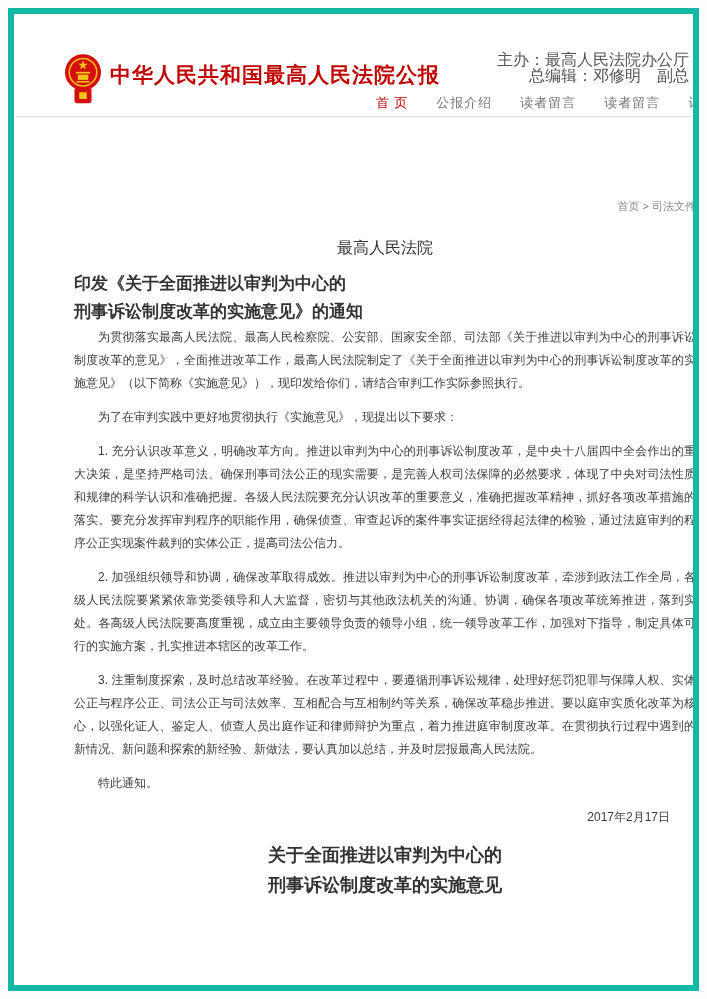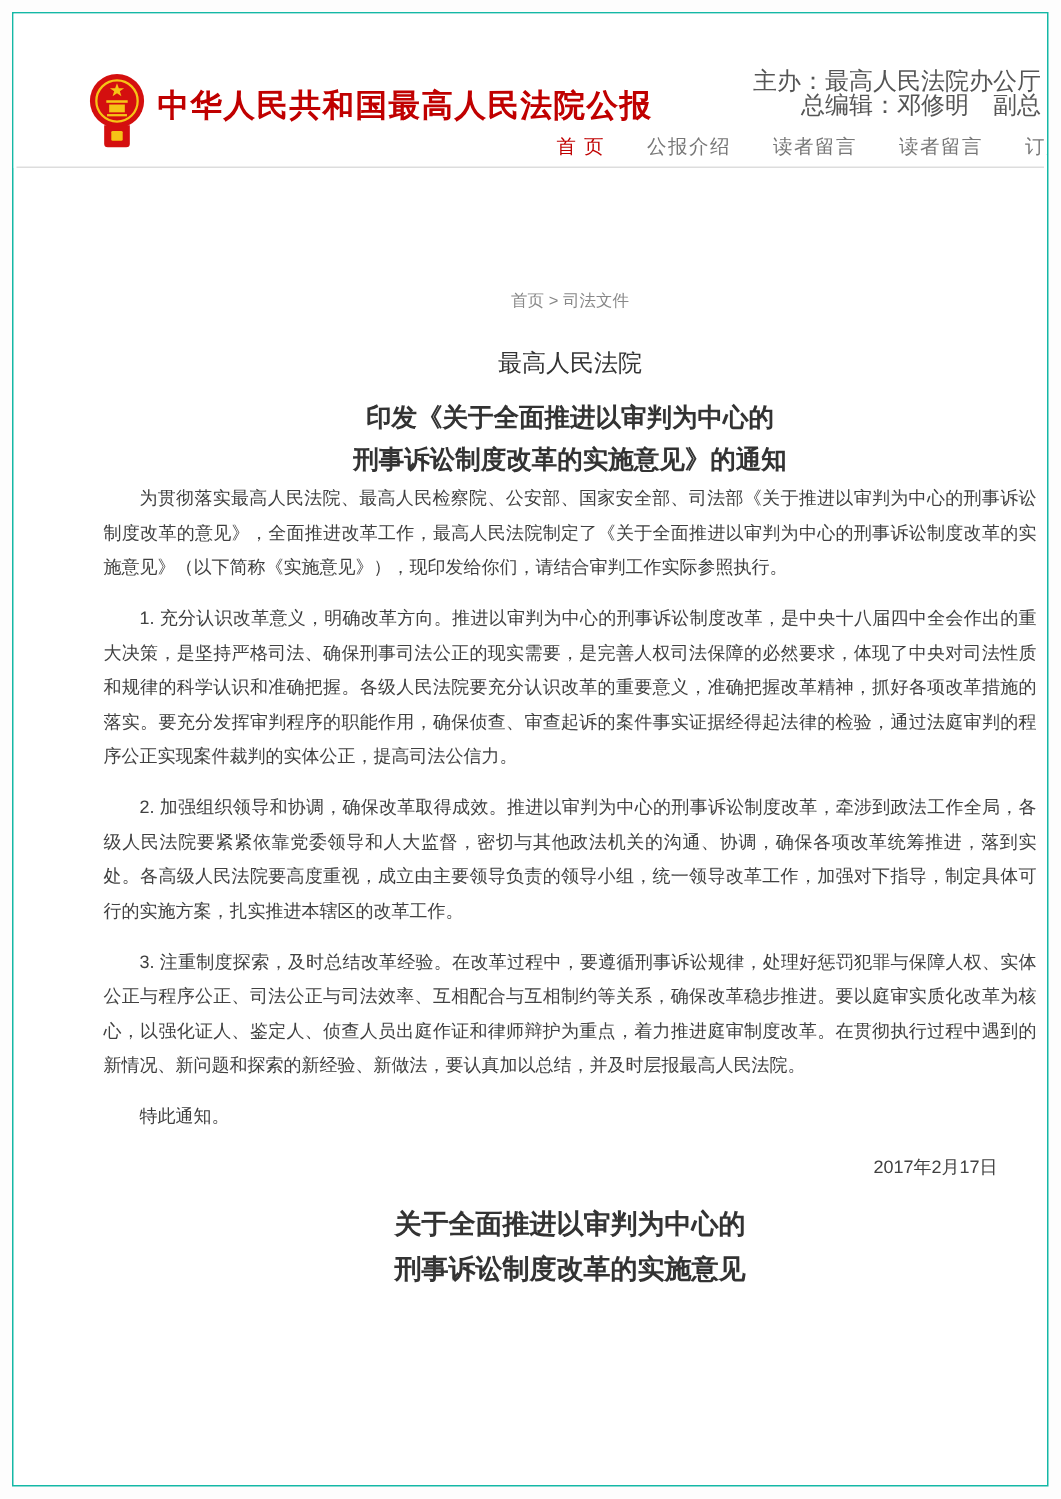--- a/index.html
+++ b/index.html
@@ -3,21 +3,21 @@
 <meta charset="utf-8">
 <style>
   html,body{margin:0;padding:0;}
   body{
     width:707px;height:999px;background:#fdfdfd;
     font-family:"Liberation Sans","DejaVu Sans",sans-serif;
     color:#404040;position:relative;overflow:hidden;
   }
   .page{
     position:absolute;left:8px;top:8px;right:8px;bottom:8px;
-    background:#fff;border:1px solid #14b8a6;overflow:hidden;
+    background:#fff;border:6px solid #14b8a6;overflow:hidden;
   }
   
   .header{position:absolute;left:0;top:0;width:100%;height:103px;background:#fff;}
   .emblem{position:absolute;left:50px;top:36px;width:38px;height:56px;}
   .site-title{
     position:absolute;left:96px;top:47px;
     font-size:21px;font-weight:bold;color:#c00000;letter-spacing:1px;white-space:nowrap;
   }
   .host-info{
     position:absolute;right:4px;top:38px;text-align:right;
@@ -28,25 +28,25 @@
     font-size:13px;color:#777;white-space:nowrap;
   }
   .nav-item{cursor:pointer;letter-spacing:1px;}
   .nav-item.active{color:#c00000;font-family:Liberation Serif, serif;}
   .header-rule{position:absolute;left:2px;right:2px;top:102px;border-top:1px solid #ddd;}
   
   .content{
     position:absolute;left:60px;top:182px;width:622px;
     font-size:12px;line-height:1.92;text-align:justify;color:#404040;
   }
-  .breadcrumb{font-size:11px;color:#888;margin-bottom:16px;text-align:center;}
+  .breadcrumb{font-size:11px;color:#888;margin-bottom:16px;text-align:right;}
   .breadcrumb span{cursor:pointer;}
   .doc-issuer{text-align:center;font-size:16px;color:#333;margin:0 0 6px 0;font-weight:normal;}
   .doc-title{
-    text-align:center;font-size:17px;font-weight:bold;color:#333;
+    text-align:left;font-size:17px;font-weight:bold;color:#333;
     line-height:28px;margin:0;
   }
   .doc-number{text-align:center;font-size:12px;color:#666;margin:8px 0 12px 0;}
   p.body-par{margin:0 0 11px 0;}
   p.indent{text-indent:2em;}
   .doc-date{text-align:right;padding-right:26px;margin:2px 0 14px 0;}
   .opinion-title{
     text-align:center;font-size:18px;font-weight:bold;color:#333;
     line-height:30px;margin:4px 0 10px 0;
   }
@@ -93,20 +93,21 @@
       <span>首页</span>
       <span>&gt;</span>
       <span>司法文件</span>
     </div>
 
     <div class="doc-issuer">最高人民法院</div>
     <div class="doc-title">印发《关于全面推进以审判为中心的</div>
     <div class="doc-title">刑事诉讼制度改革的实施意见》的通知</div>
 
     <p class="body-par indent">为贯彻落实最高人民法院、最高人民检察院、公安部、国家安全部、司法部《关于推进以审判为中心的刑事诉讼制度改革的意见》，全面推进改革工作，最高人民法院制定了《关于全面推进以审判为中心的刑事诉讼制度改革的实施意见》（以下简称《实施意见》），现印发给你们，请结合审判工作实际参照执行。</p>
+    <p class="body-par indent">为了在审判实践中更好地贯彻执行《实施意见》，现提出以下要求：</p>
     <p class="body-par indent">1. 充分认识改革意义，明确改革方向。推进以审判为中心的刑事诉讼制度改革，是中央十八届四中全会作出的重大决策，是坚持严格司法、确保刑事司法公正的现实需要，是完善人权司法保障的必然要求，体现了中央对司法性质和规律的科学认识和准确把握。各级人民法院要充分认识改革的重要意义，准确把握改革精神，抓好各项改革措施的落实。要充分发挥审判程序的职能作用，确保侦查、审查起诉的案件事实证据经得起法律的检验，通过法庭审判的程序公正实现案件裁判的实体公正，提高司法公信力。</p>
     <p class="body-par indent">2. 加强组织领导和协调，确保改革取得成效。推进以审判为中心的刑事诉讼制度改革，牵涉到政法工作全局，各级人民法院要紧紧依靠党委领导和人大监督，密切与其他政法机关的沟通、协调，确保各项改革统筹推进，落到实处。各高级人民法院要高度重视，成立由主要领导负责的领导小组，统一领导改革工作，加强对下指导，制定具体可行的实施方案，扎实推进本辖区的改革工作。</p>
     <p class="body-par indent">3. 注重制度探索，及时总结改革经验。在改革过程中，要遵循刑事诉讼规律，处理好惩罚犯罪与保障人权、实体公正与程序公正、司法公正与司法效率、互相配合与互相制约等关系，确保改革稳步推进。要以庭审实质化改革为核心，以强化证人、鉴定人、侦查人员出庭作证和律师辩护为重点，着力推进庭审制度改革。在贯彻执行过程中遇到的新情况、新问题和探索的新经验、新做法，要认真加以总结，并及时层报最高人民法院。</p>
     <p class="body-par indent">特此通知。</p>
     <p class="body-par doc-date">2017年2月17日</p>
 
     <div class="opinion-title">
       <div>关于全面推进以审判为中心的</div>
       <div>刑事诉讼制度改革的实施意见</div>
     </div>

